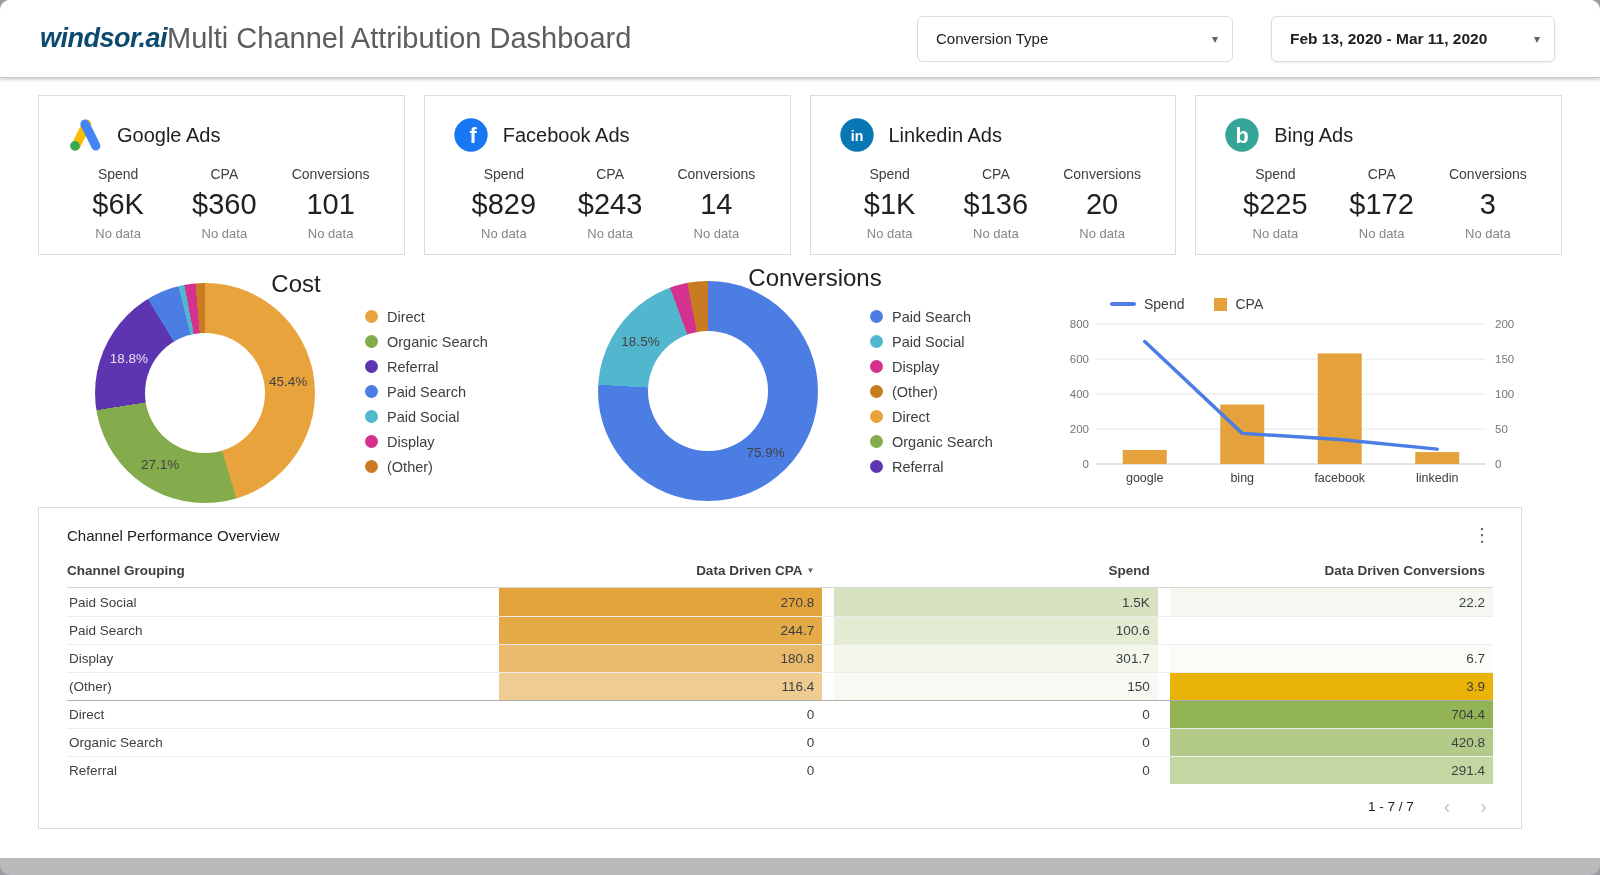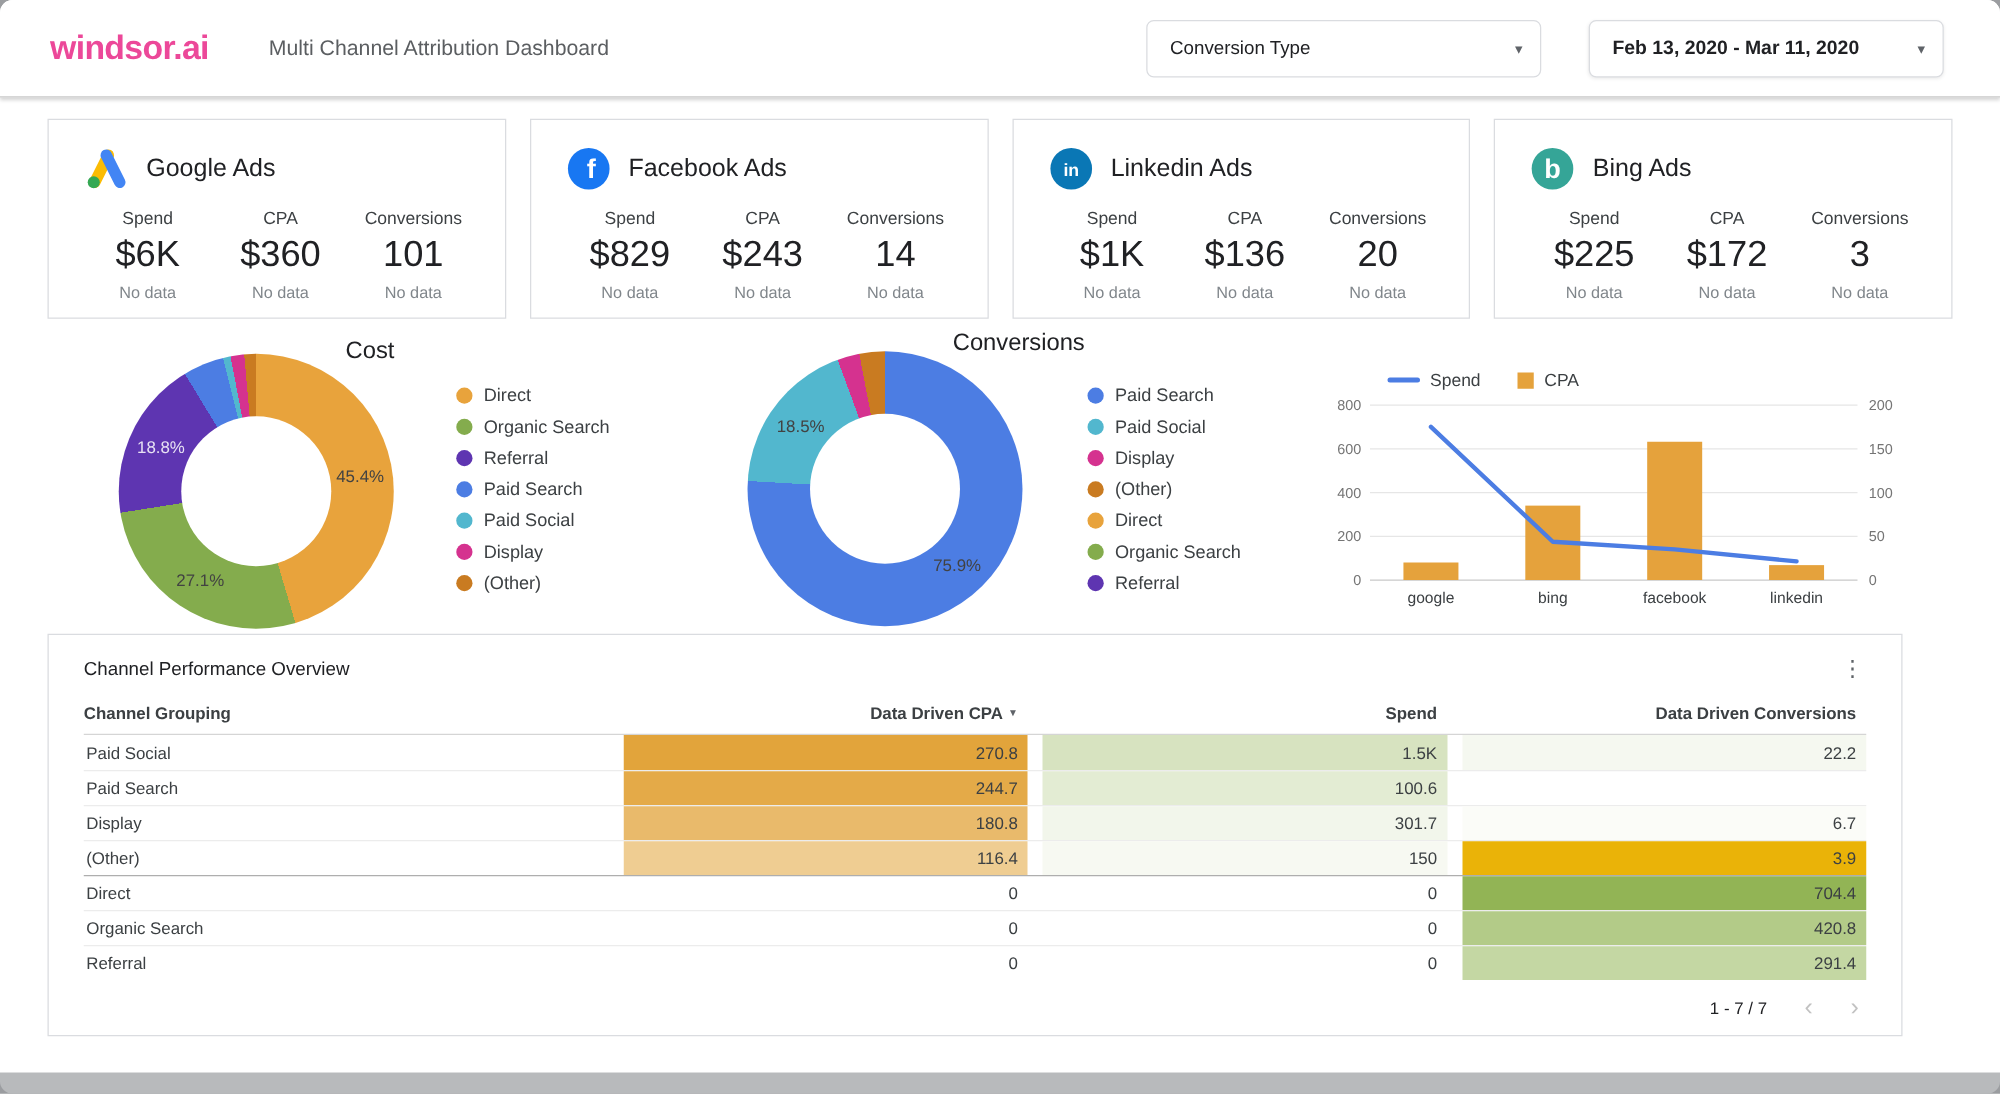--- a/index.html
+++ b/index.html
@@ -11,22 +11,22 @@
   }
   .screen { position:relative; width:1600px; height:875px; background:#b8babc; border-radius:10px; overflow:hidden; }
   .app { position:absolute; top:0; left:0; width:1600px; height:858px; background:#ffffff; }
 
   
   .header {
     position:absolute; top:0; left:0; right:0; height:78px; background:#fff;
     display:flex; align-items:center; padding:0 45px 0 40px;
     border-bottom:1px solid #c9c9c9; box-shadow:0 2px 3px rgba(0,0,0,0.18); z-index:10;
   }
-  .logo { font-size:27px; font-weight:bold; color:#ec4899; letter-spacing:-0.5px; }
-  .dash-title { font-size:17px; color:#5b5e61; margin-left:48px; }
+  .logo { font-size:27px; font-weight:bold; color:#0c4a6e; letter-spacing:-0.5px;font-style:italic; }
+  .dash-title { font-size:29px; color:#5b5e61; }
   .hspacer { flex:1; }
   .dropdown {
     height:46px; border:1px solid #dadce0; border-radius:6px; background:#fff;
     display:flex; align-items:center; padding:0 14px 0 18px; cursor:pointer;
   }
   .dropdown.conv { width:316px; margin-right:38px; font-size:15px; color:#202124; }
   .dropdown.date { width:284px; font-size:15.5px; font-weight:bold; color:#202124; box-shadow:0 1px 3px rgba(0,0,0,0.08); }
   .caret { margin-left:auto; color:#5f6368; font-size:12px; }
 
   
@@ -36,21 +36,21 @@
   .card-logo { width:40px; height:40px; flex:0 0 40px; }
   .card-name { font-size:20px; color:#202124; }
   .card-metrics { display:flex; margin-top:8px; }
   .metric { flex:1; text-align:center; }
   .m-label { font-size:14px; color:#3c4043; }
   .m-value { font-size:29px; color:#202124; margin:6px 0 5px; }
   .m-note { font-size:13px; color:#80868b; }
 
   
   .charts { position:absolute; top:262px; left:38px; width:1524px; height:243px; }
-  .chart-title { position:absolute; font-size:19px; color:#202124; text-align:center; }
+  .chart-title { position:absolute; font-size:24px; color:#202124; text-align:center; }
   .donut { position:absolute; width:220px; height:220px; border-radius:50%; }
   .donut::after { content:""; position:absolute; inset:50px; background:#fff; border-radius:50%; z-index:1; }
   .slice-label { position:absolute; transform:translate(-50%,-50%); font-size:13.5px; z-index:2; pointer-events:none; }
   .legend { position:absolute; }
   .legend-item { display:flex; align-items:center; gap:9px; height:25px; font-size:14.5px; color:#3c4043; cursor:pointer; }
   .dot { width:13px; height:13px; border-radius:50%; flex:0 0 13px; }
 
   #cost-block { position:absolute; left:0; top:0; width:500px; height:100%; }
   #cost-block .chart-title { left:103px; top:8px; width:310px; }
   #cost-donut { left:57px; top:21px; }

